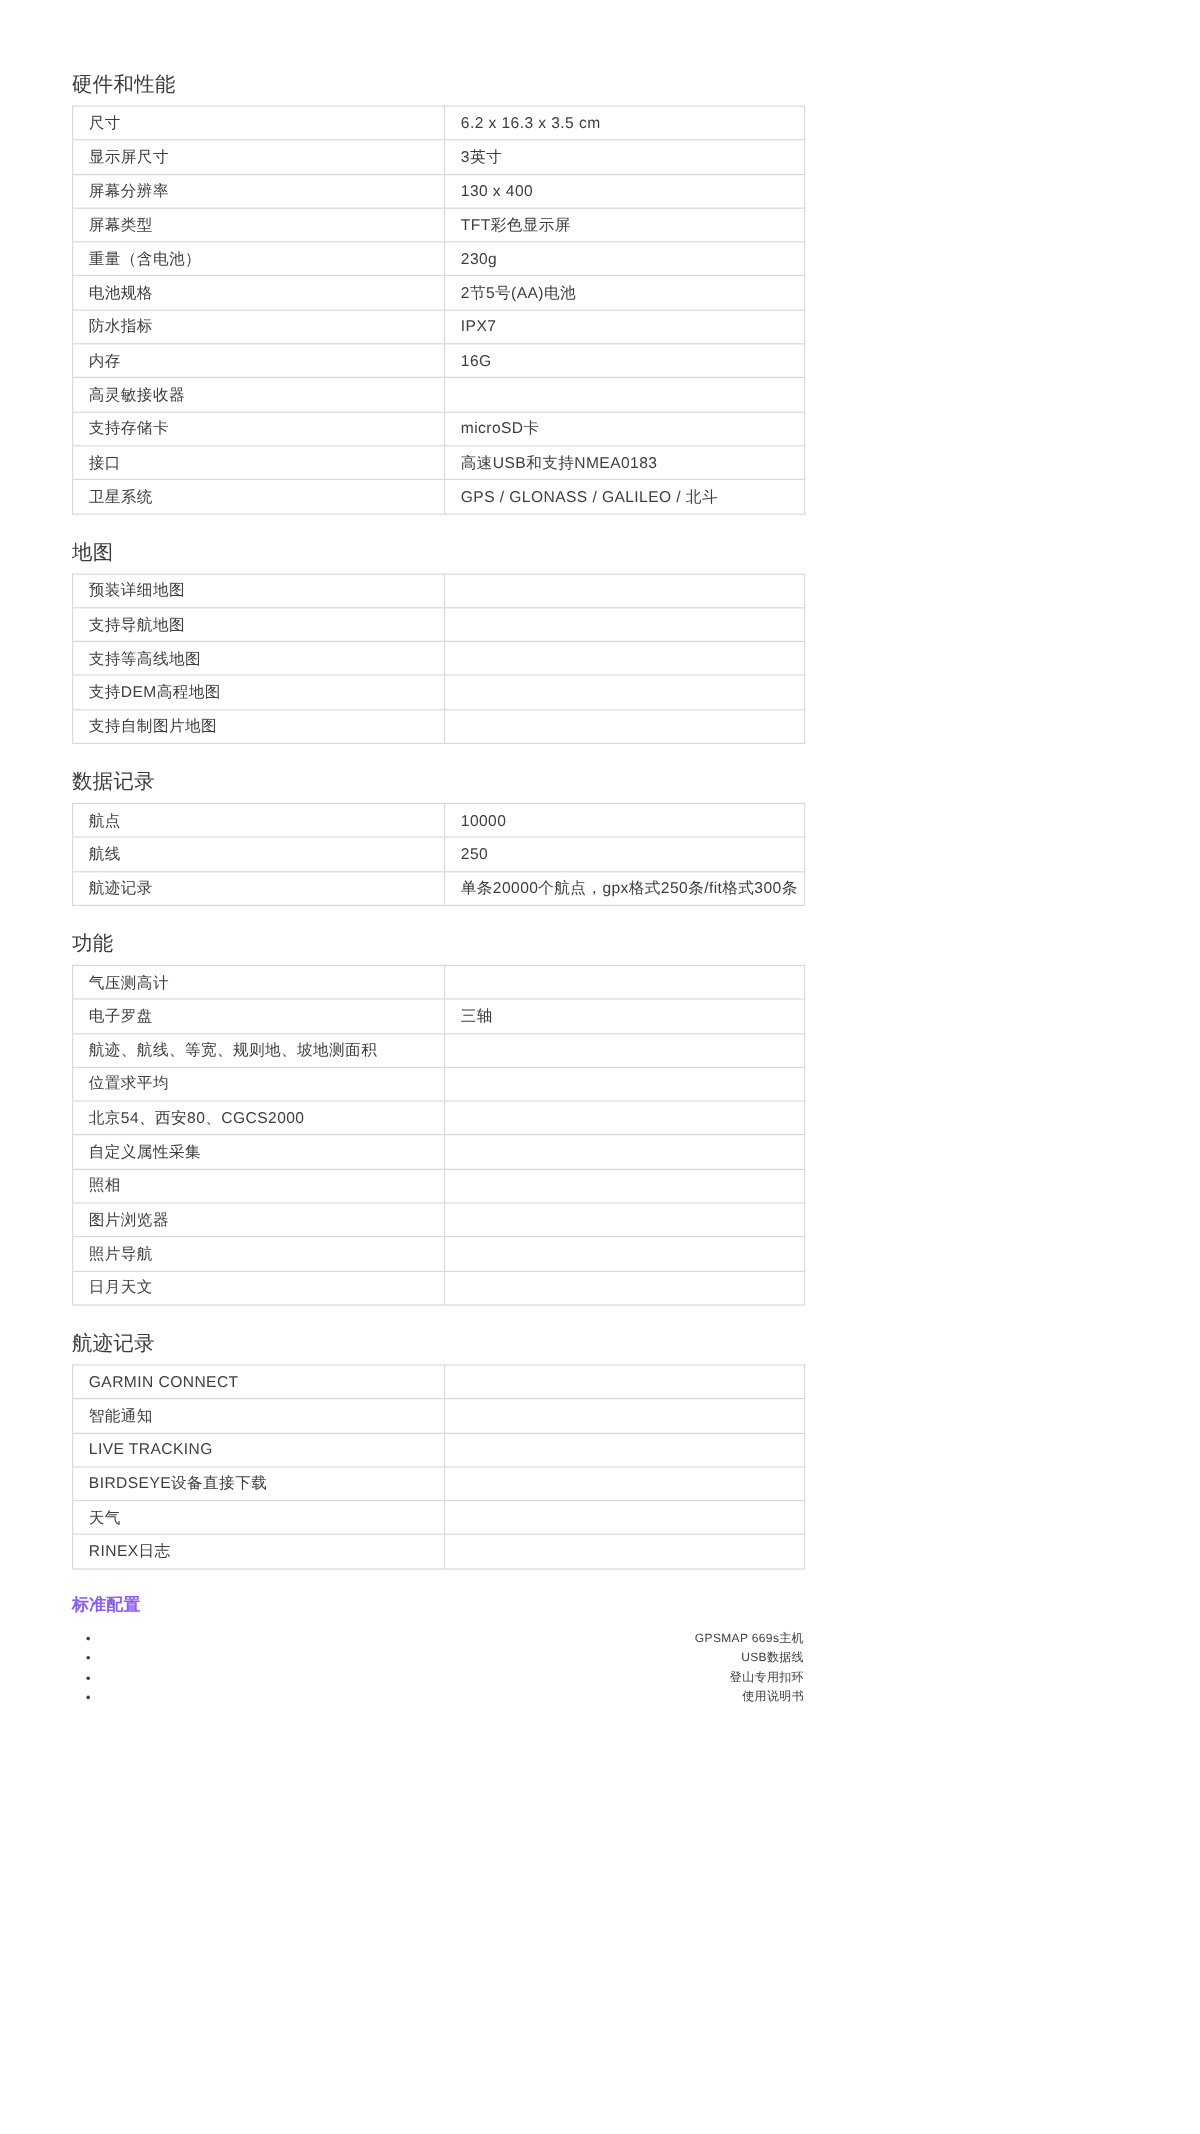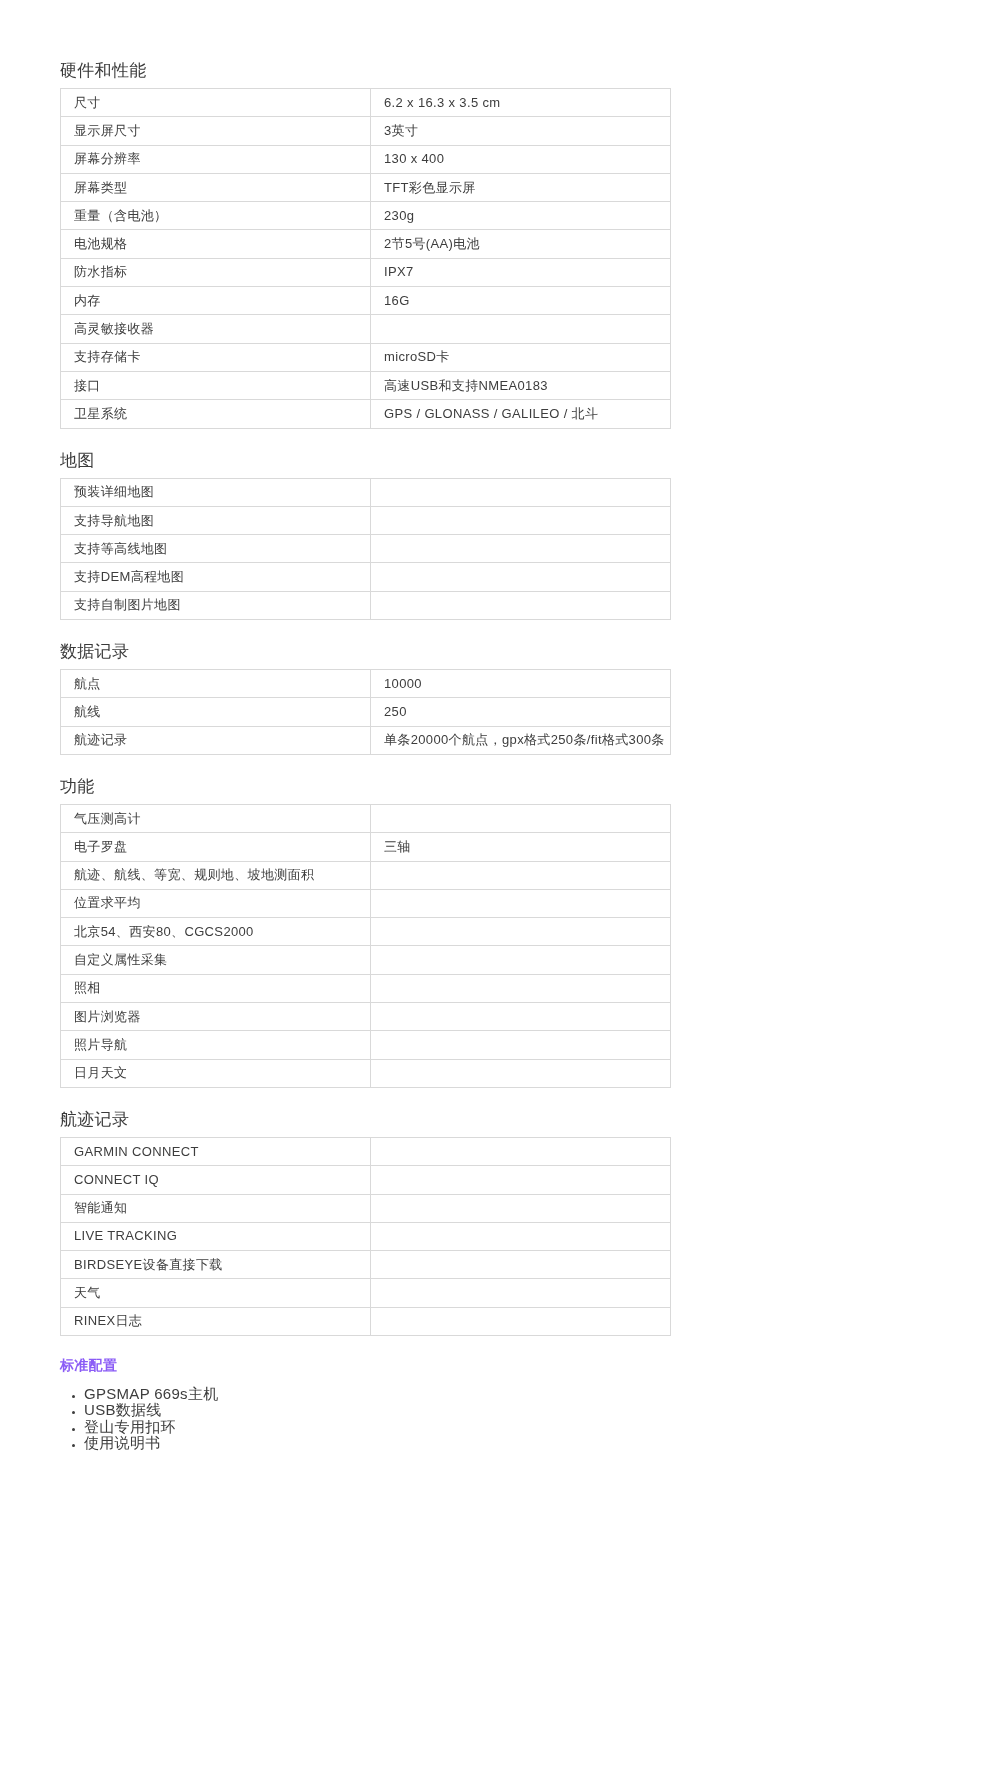--- a/index.html
+++ b/index.html
@@ -56,25 +56,26 @@
     margin: 0;
     color: #8b5cf6;
     letter-spacing: 0.3px;
   }
   ul.package-list {
     margin: 12px 0 0 0;
     padding: 0 0 0 24px;
     list-style: disc;
   }
   ul.package-list li {
-    font-size: 15px;
+    font-size: 10px;
     line-height: 15.5px;
     margin: 0 0 1px 0;
     color: #3d3d3d;
     letter-spacing: 0.3px;
+    text-align: right;
   }
   ul.package-list li::marker {
     font-size: 9px;
     color: #3d3d3d;
   }
 </style>
 </head>
 <body>
 
 <div class="content">
@@ -250,24 +251,20 @@
   <section class="spec-section">
     <h2 class="section-title">航迹记录</h2>
     <table class="spec-table">
       <colgroup>
           <col class="col-key">
           <col class="col-val">
         </colgroup>
       <tbody>
           <tr>
             <td>GARMIN CONNECT</td>
-            <td></td>
-          </tr>
-          <tr>
-            <td>CONNECT IQ</td>
             <td></td>
           </tr>
           <tr>
             <td>智能通知</td>
             <td></td>
           </tr>
           <tr>
             <td>LIVE TRACKING</td>
             <td></td>
           </tr>

